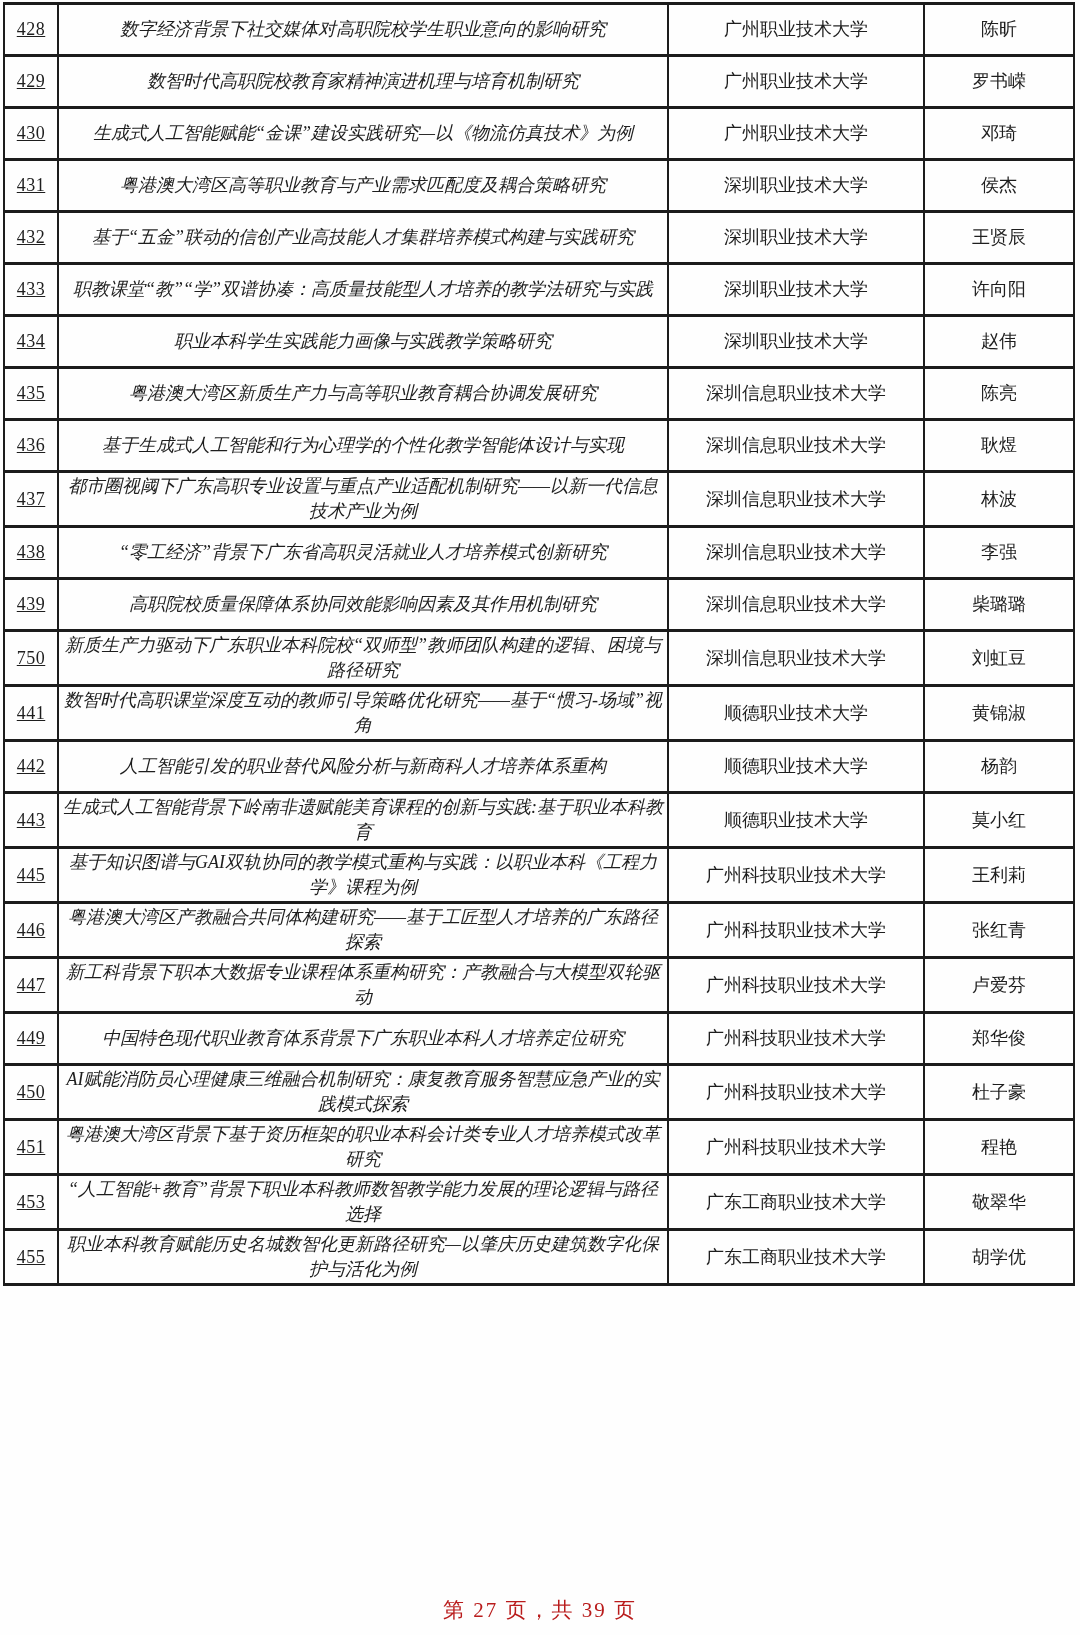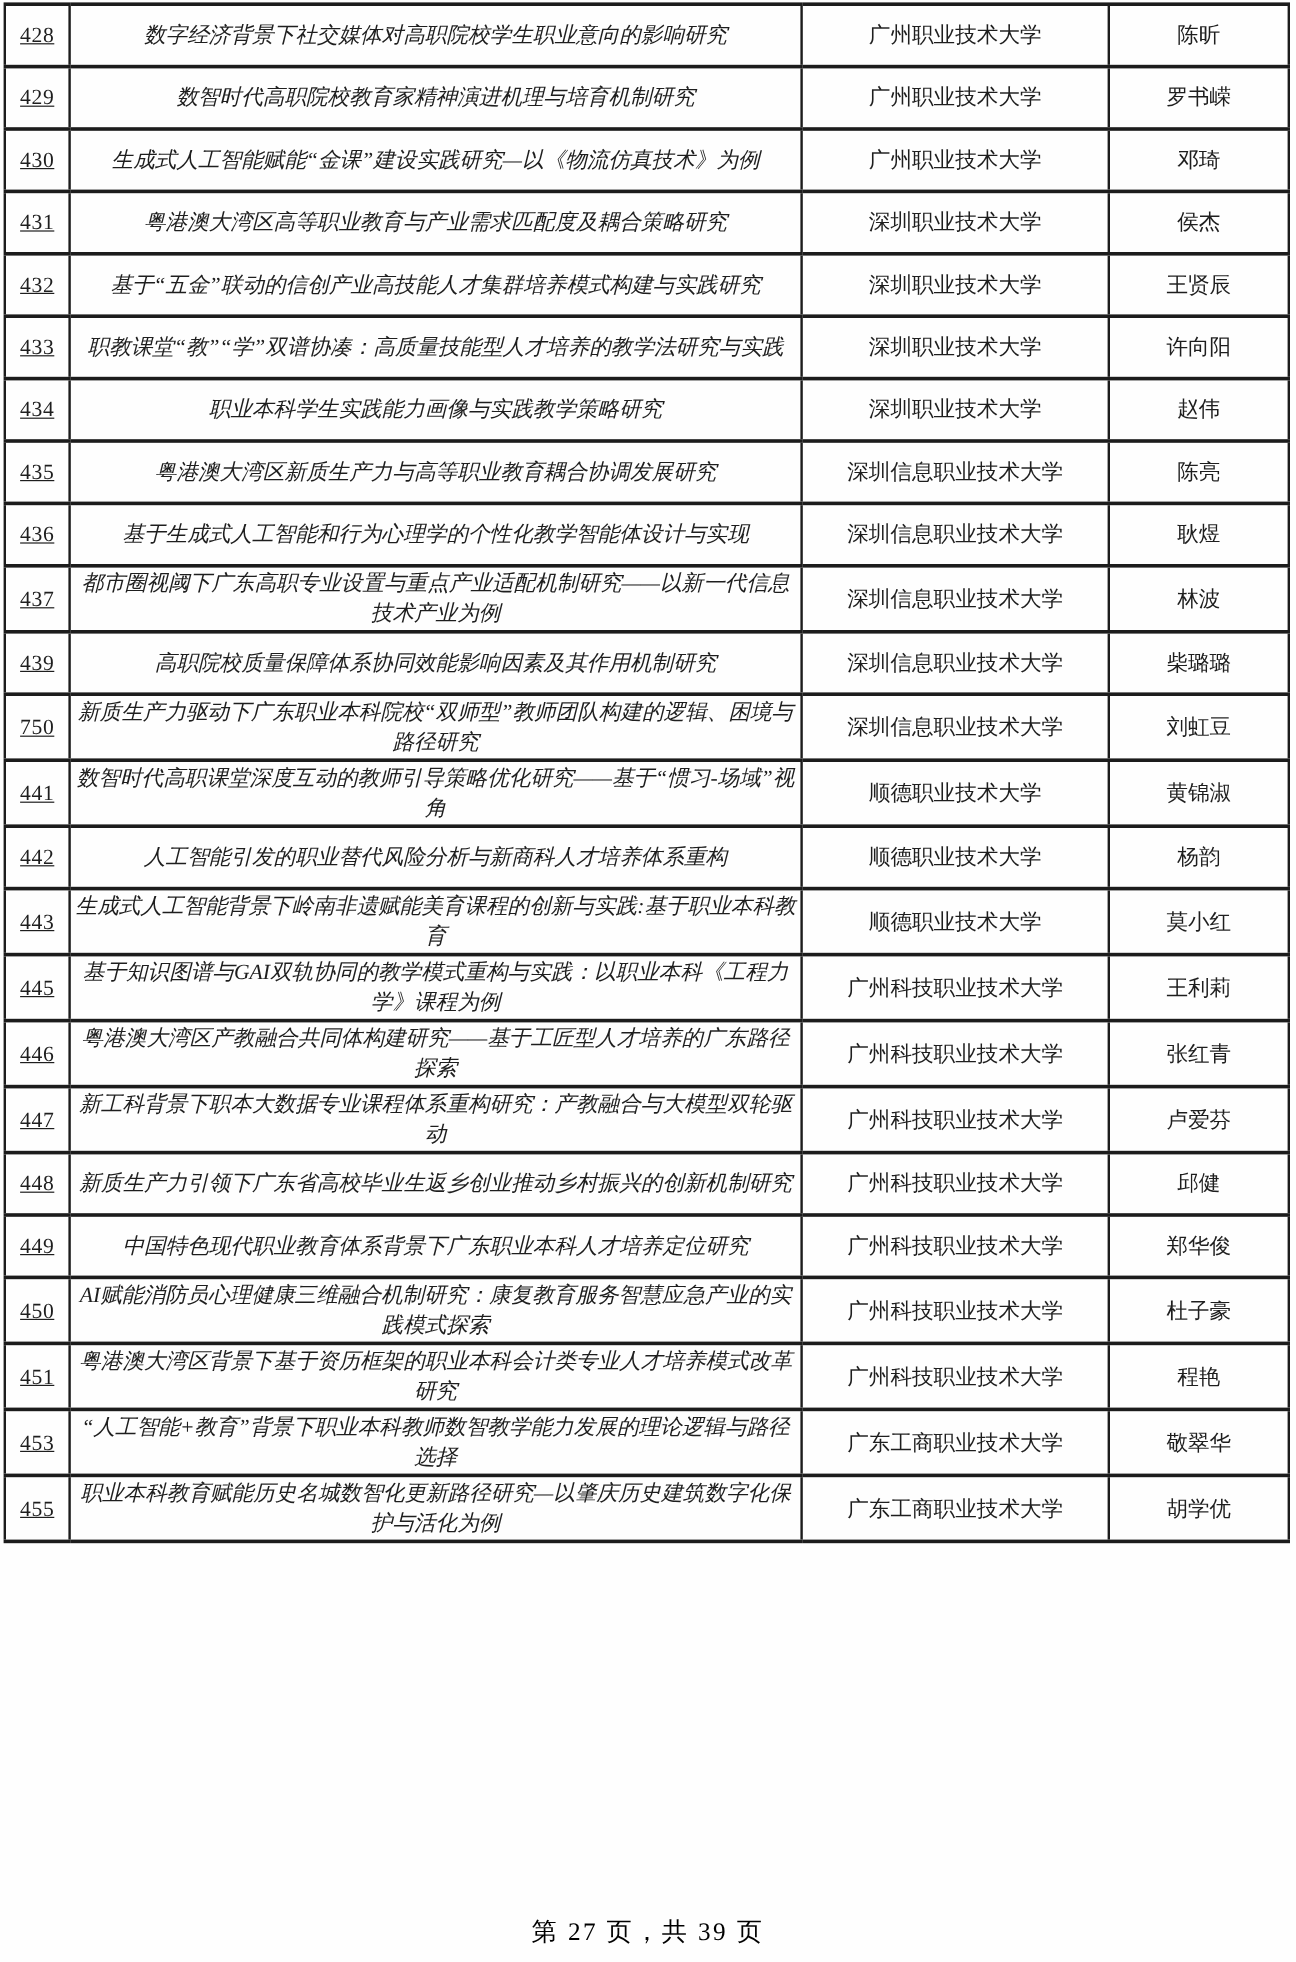--- a/index.html
+++ b/index.html
@@ -52,21 +52,21 @@
     padding: 1px 6px;
     font-style: italic;
   }
   .footer {
     position: absolute;
     left: 0;
     top: 1596px;
     width: 100%;
     text-align: center;
     font-size: 21px;
-    color: #000000;
+    color: #b91c1c;
     letter-spacing: 2px;
   }
 </style>
 </head>
 <body>
 
 <div class="page">
 
   <table class="doc-table">
     <colgroup>
@@ -130,20 +130,26 @@
     <td class="col-inst">深圳信息职业技术大学</td>
     <td class="col-name">耿煜</td>
   </tr>
         <tr>
     <td class="col-no">437</td>
     <td class="col-title">都市圈视阈下广东高职专业设置与重点产业适配机制研究——以新一代信息技术产业为例</td>
     <td class="col-inst">深圳信息职业技术大学</td>
     <td class="col-name">林波</td>
   </tr>
         <tr>
+    <td class="col-no">438</td>
+    <td class="col-title">“零工经济”背景下广东省高职灵活就业人才培养模式创新研究</td>
+    <td class="col-inst">深圳信息职业技术大学</td>
+    <td class="col-name">李强</td>
+  </tr>
+        <tr>
     <td class="col-no">439</td>
     <td class="col-title">高职院校质量保障体系协同效能影响因素及其作用机制研究</td>
     <td class="col-inst">深圳信息职业技术大学</td>
     <td class="col-name">柴璐璐</td>
   </tr>
         <tr>
     <td class="col-no">750</td>
     <td class="col-title">新质生产力驱动下广东职业本科院校“双师型”教师团队构建的逻辑、困境与路径研究</td>
     <td class="col-inst">深圳信息职业技术大学</td>
     <td class="col-name">刘虹豆</td>
@@ -178,26 +184,20 @@
     <td class="col-inst">广州科技职业技术大学</td>
     <td class="col-name">张红青</td>
   </tr>
         <tr>
     <td class="col-no">447</td>
     <td class="col-title">新工科背景下职本大数据专业课程体系重构研究：产教融合与大模型双轮驱动</td>
     <td class="col-inst">广州科技职业技术大学</td>
     <td class="col-name">卢爱芬</td>
   </tr>
         <tr>
-    <td class="col-no">448</td>
-    <td class="col-title">新质生产力引领下广东省高校毕业生返乡创业推动乡村振兴的创新机制研究</td>
-    <td class="col-inst">广州科技职业技术大学</td>
-    <td class="col-name">邱健</td>
-  </tr>
-        <tr>
     <td class="col-no">449</td>
     <td class="col-title">中国特色现代职业教育体系背景下广东职业本科人才培养定位研究</td>
     <td class="col-inst">广州科技职业技术大学</td>
     <td class="col-name">郑华俊</td>
   </tr>
         <tr>
     <td class="col-no">450</td>
     <td class="col-title">AI赋能消防员心理健康三维融合机制研究：康复教育服务智慧应急产业的实践模式探索</td>
     <td class="col-inst">广州科技职业技术大学</td>
     <td class="col-name">杜子豪</td>

